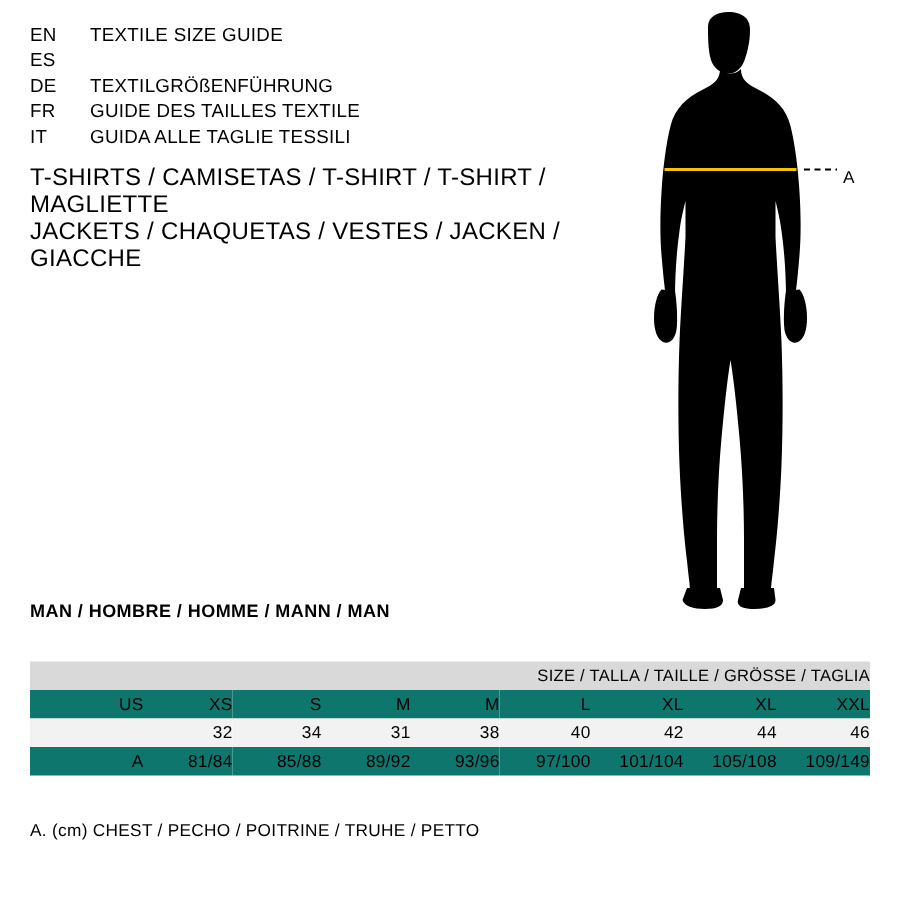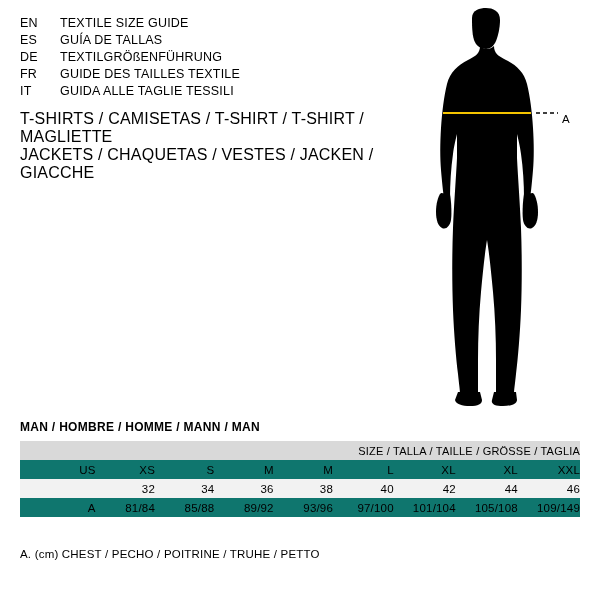--- a/index.html
+++ b/index.html
@@ -76,21 +76,21 @@
     left: 152px;
     top: 105px;
     font-size: 11.5px;
     letter-spacing: 0.4px;
   }
 
   
   .man-title {
     position: absolute;
     left: 20px;
-    top: 420px;
+    top: 400px;
     font-size: 12px;
     font-weight: bold;
     letter-spacing: 0.3px;
   }
   table.size-table {
     position: absolute;
     left: 20px;
     top: 441px;
     width: 560px;
     border-collapse: collapse;
@@ -139,21 +139,20 @@
 
 <div class="page">
 
   <div class="lang-block">
     <div class="lang-row">
       <span class="lang-code">EN</span>
       <span class="lang-text">TEXTILE SIZE GUIDE</span>
     </div>
     <div class="lang-row">
       <span class="lang-code">ES</span>
-      <span class="lang-text">GUÍA DE TALLAS</span>
     </div>
     <div class="lang-row">
       <span class="lang-code">DE</span>
       <span class="lang-text">TEXTILGRÖßENFÜHRUNG</span>
     </div>
     <div class="lang-row">
       <span class="lang-code">FR</span>
       <span class="lang-text">GUIDE DES TAILLES TEXTILE</span>
     </div>
     <div class="lang-row">
@@ -238,21 +237,21 @@
         <td class="c-val">M</td>
         <td class="c-val">L</td>
         <td class="c-val">XL</td>
         <td class="c-val">XL</td>
         <td class="c-val">XXL</td>
       </tr>
       <tr class="row-light">
         <td class="c-label"></td>
         <td class="c-val">32</td>
         <td class="c-val">34</td>
-        <td class="c-val">36</td>
+        <td class="c-val">31</td>
         <td class="c-val">38</td>
         <td class="c-val">40</td>
         <td class="c-val">42</td>
         <td class="c-val">44</td>
         <td class="c-val">46</td>
       </tr>
       <tr class="row-dark">
         <td class="c-label">A</td>
         <td class="c-val">81/84</td>
         <td class="c-val">85/88</td>

